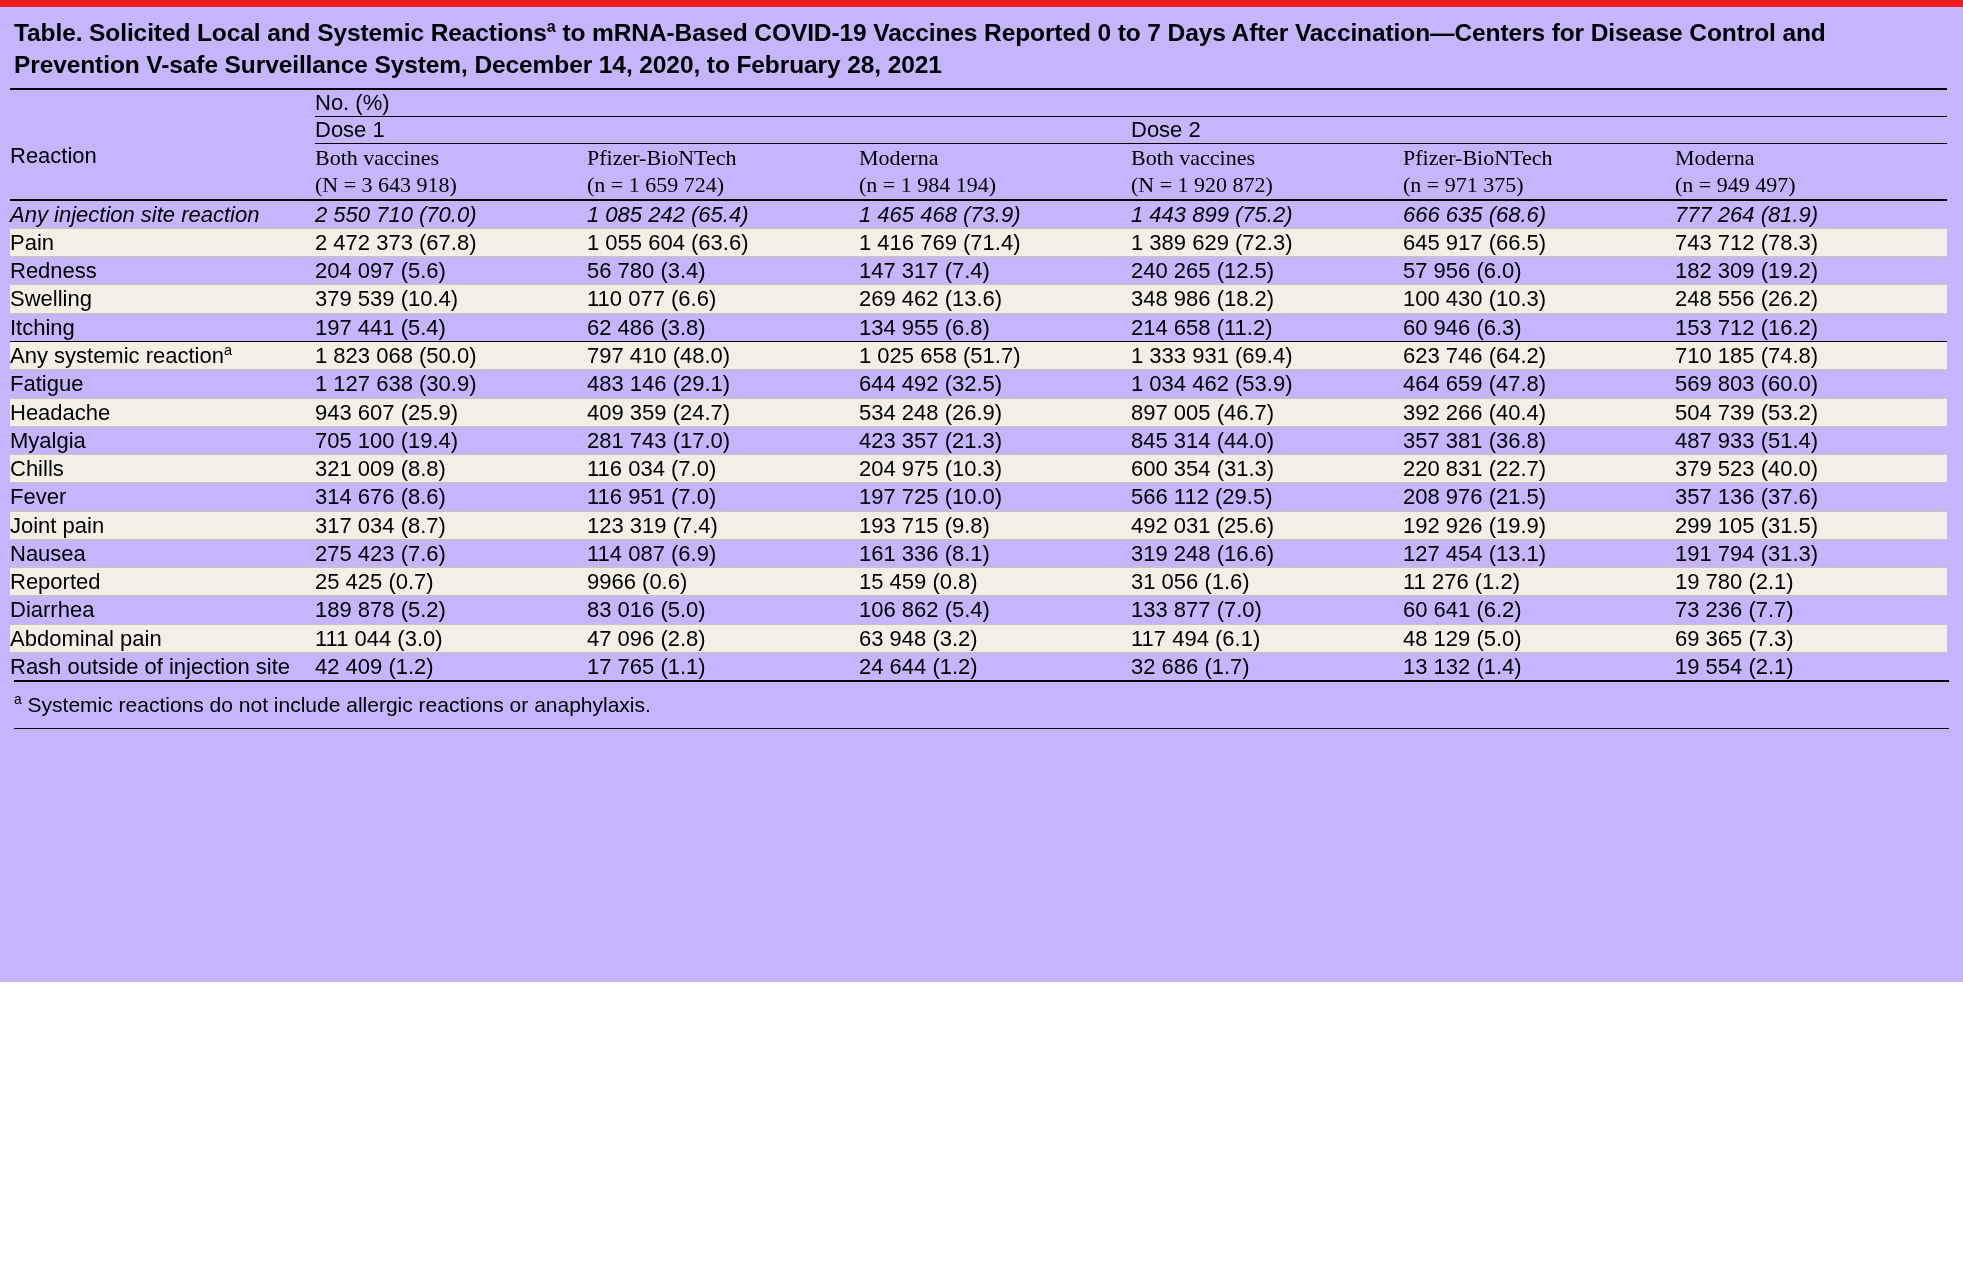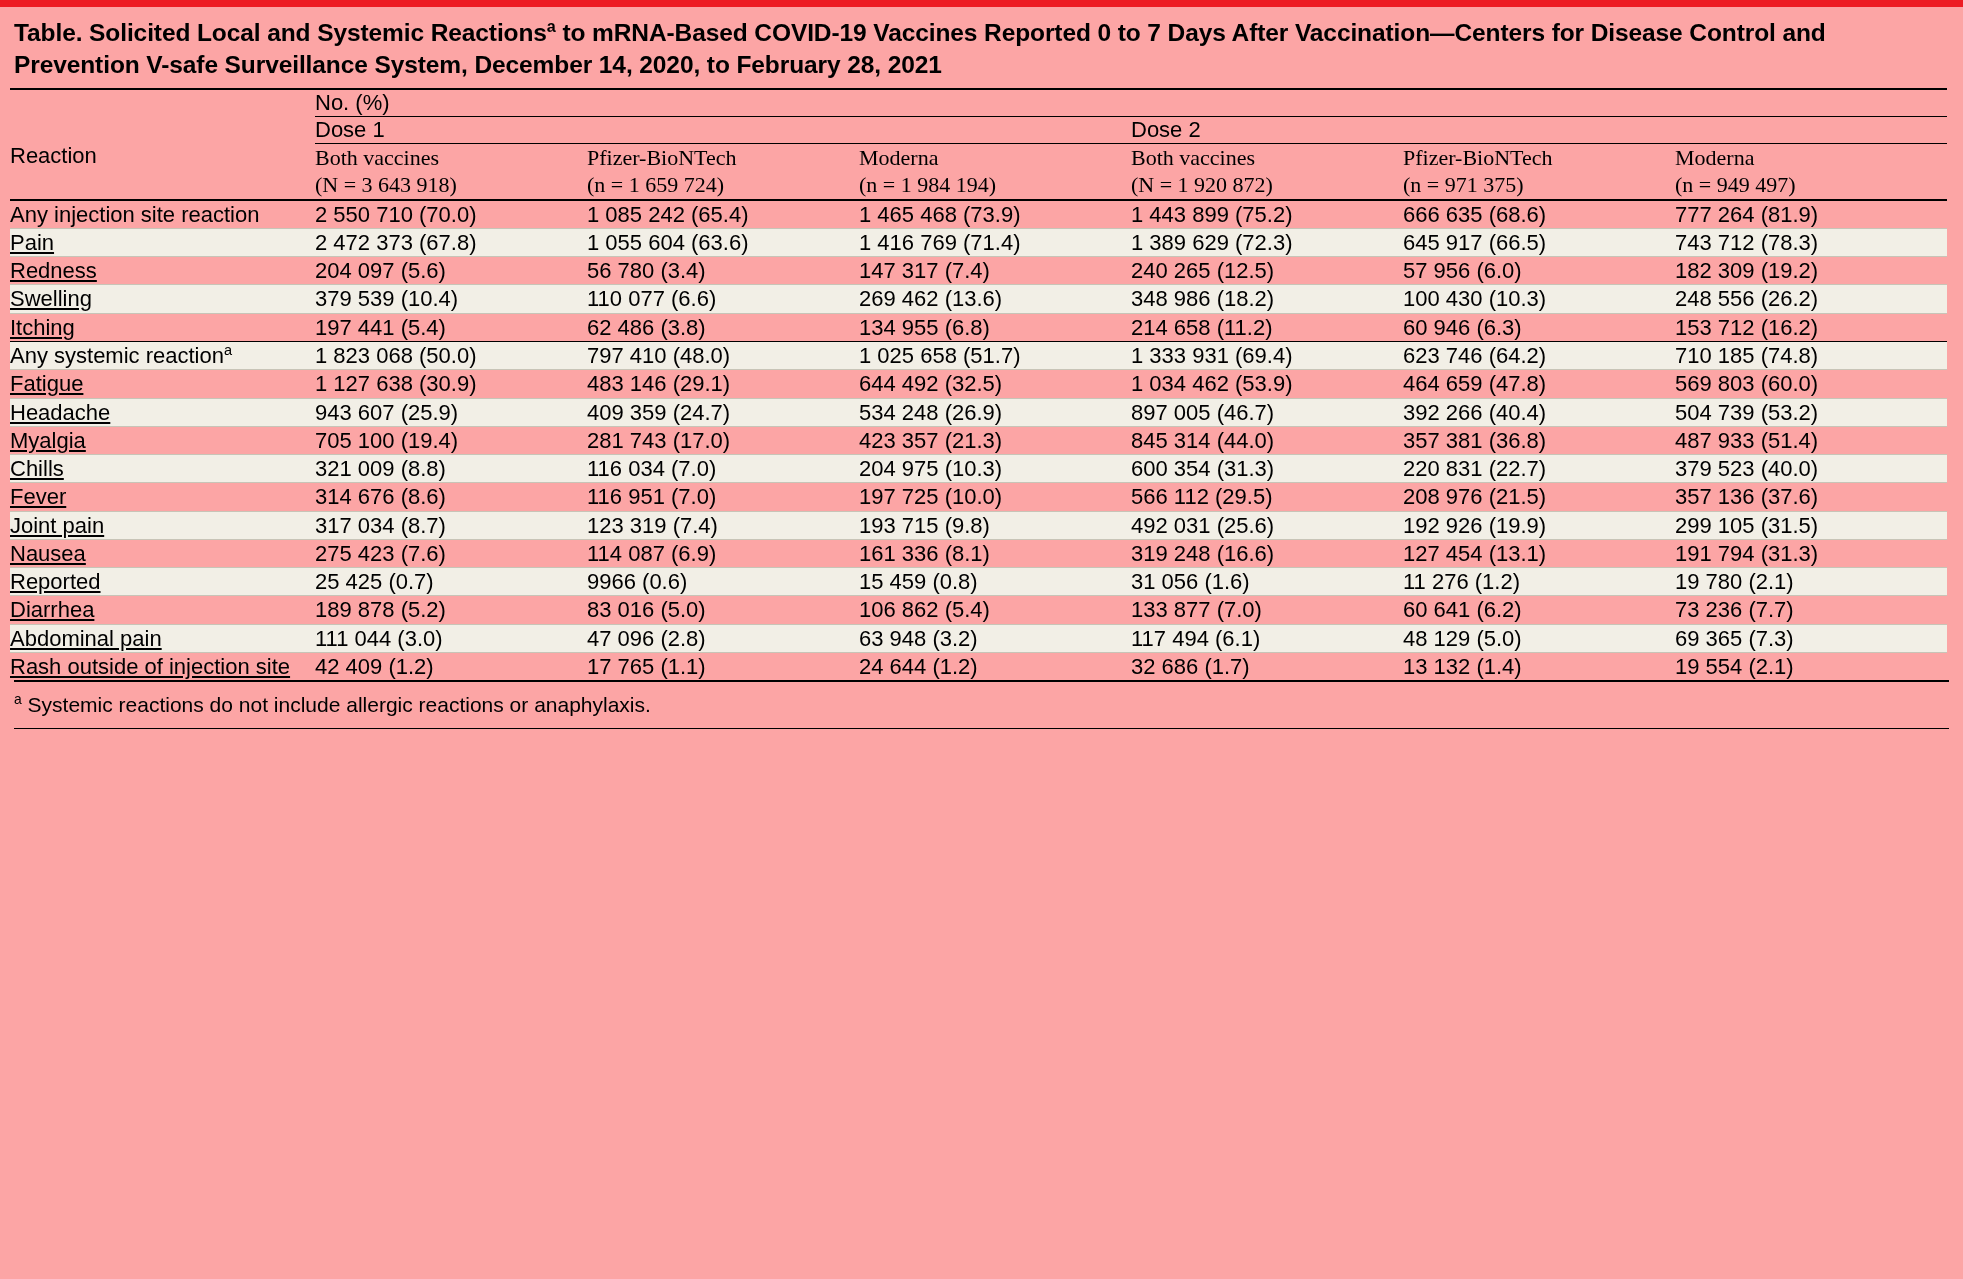--- a/index.html
+++ b/index.html
@@ -6,23 +6,23 @@
     margin: 0;
     padding: 0;
     background: #ffffff;
   }
   body {
     font-family: "Liberation Sans", sans-serif;
     color: #000000;
   }
   .page {
     width: 1963px;
-    height: 1279px;
+    height: 982px;
     box-sizing: border-box;
-    background: #fca5a5;
+    background: #c4b5fd;
     position: relative;
     overflow: hidden;
   }
   .top-rule {
     height: 7px;
     background: #ed1c24;
     width: 100%;
   }
   .title-block {
     padding: 10px 14px 6px 14px;
@@ -84,31 +84,31 @@
   .blank { }
 
   
   tbody tr td {
     border-top: 1px solid #c8c4b7;
     padding: 9px 10px 9px 2px;
     line-height: 1.24;
   }
   tbody tr.first-body td {
     border-top: 2.5px solid #000;
+    font-style: italic;
   }
   tbody tr.group-start td {
     border-top: 1px solid #000;
     margin-top: 41px;
   }
   tbody tr.shaded td {
     background: #f2efe6;
   }
   td.indent {
     padding-left: 34px;
-    text-decoration: underline;
   }
   .bottom-rule {
     border-top: 2.5px solid #000;
     margin: 0 14px;
   }
   .footnote {
     padding: 9px 0 0 14px;
     font-size: 21px;
     line-height: 1.3;
   }

